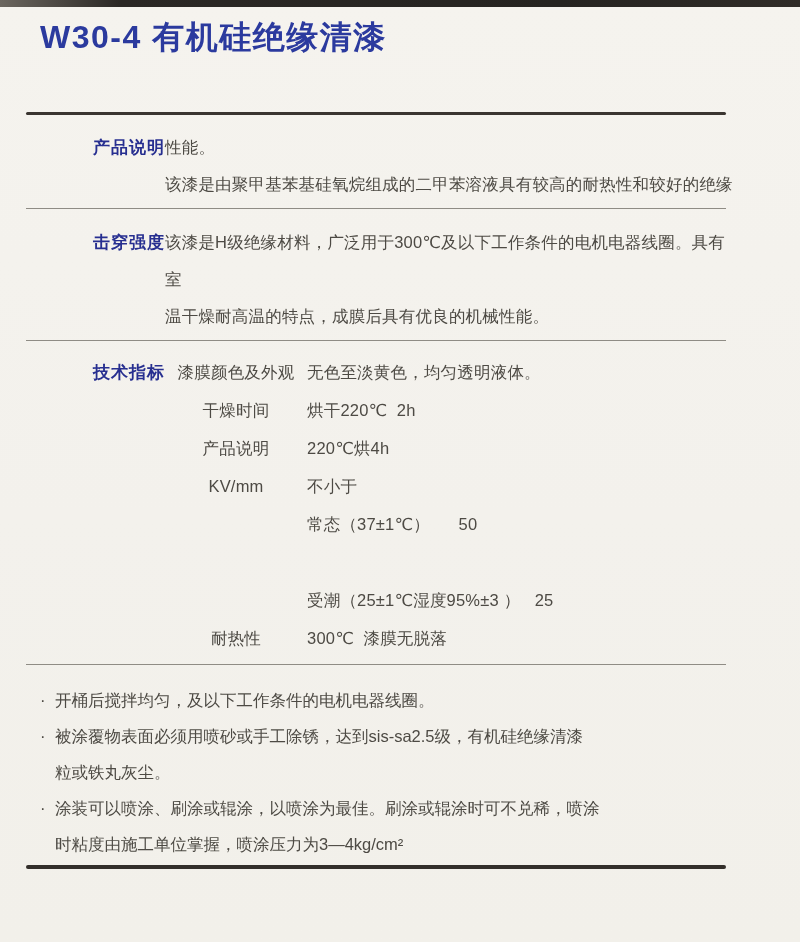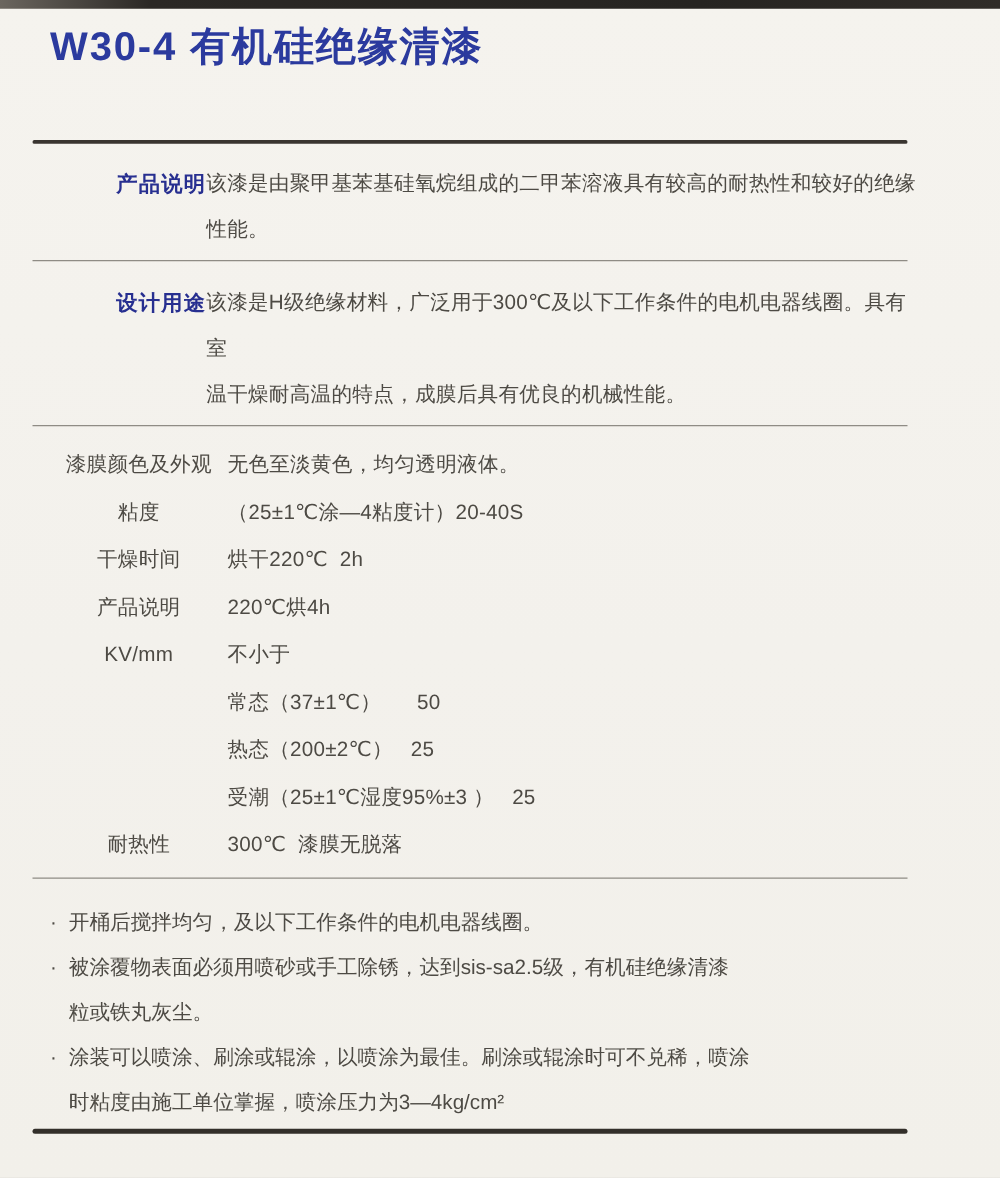--- a/index.html
+++ b/index.html
@@ -59,66 +59,62 @@
 <div class="page">
   <div class="scan-edge"></div>
 
   <h1 class="title">W30-4 有机硅绝缘清漆</h1>
 
   <div class="rule thick r1"></div>
 
   <section class="sec s1">
     <div class="label">产品说明</div>
     <div class="content body-text">
+      <div class="line">性能。</div>
       <div class="line">该漆是由聚甲基苯基硅氧烷组成的二甲苯溶液具有较高的耐热性和较好的绝缘</div>
-      <div class="line">性能。</div>
     </div>
   </section>
 
   <div class="rule thin r2"></div>
 
   <section class="sec s2">
-    <div class="label">设计用途</div>
+    <div class="label">击穿强度</div>
     <div class="content body-text">
       <div class="line">该漆是H级绝缘材料，广泛用于300℃及以下工作条件的电机电器线圈。具有室</div>
       <div class="line">温干燥耐高温的特点，成膜后具有优良的机械性能。</div>
     </div>
   </section>
 
   <div class="rule thin r3"></div>
 
   <section class="sec s3">
+    <div class="label">技术指标</div>
     <div class="content">
       <div class="spec-row">
         <div class="spec-name">漆膜颜色及外观</div>
         <div class="spec-value">无色至淡黄色，均匀透明液体。</div>
-      </div>
-      <div class="spec-row">
-        <div class="spec-name">粘度</div>
-        <div class="spec-value">（25±1℃涂—4粘度计）20-40S</div>
       </div>
       <div class="spec-row">
         <div class="spec-name">干燥时间</div>
         <div class="spec-value">烘干220℃  2h</div>
       </div>
       <div class="spec-row">
         <div class="spec-name">产品说明</div>
         <div class="spec-value">220℃烘4h</div>
       </div>
       <div class="spec-row">
         <div class="spec-name">KV/mm</div>
         <div class="spec-value">不小于</div>
       </div>
       <div class="spec-row">
         <div class="spec-name"></div>
         <div class="spec-value">常态（37±1℃）      50</div>
       </div>
       <div class="spec-row">
         <div class="spec-name"></div>
-        <div class="spec-value">热态（200±2℃）   25</div>
       </div>
       <div class="spec-row">
         <div class="spec-name"></div>
         <div class="spec-value">受潮（25±1℃湿度95%±3 ）   25</div>
       </div>
       <div class="spec-row">
         <div class="spec-name">耐热性</div>
         <div class="spec-value">300℃  漆膜无脱落</div>
       </div>
     </div>

